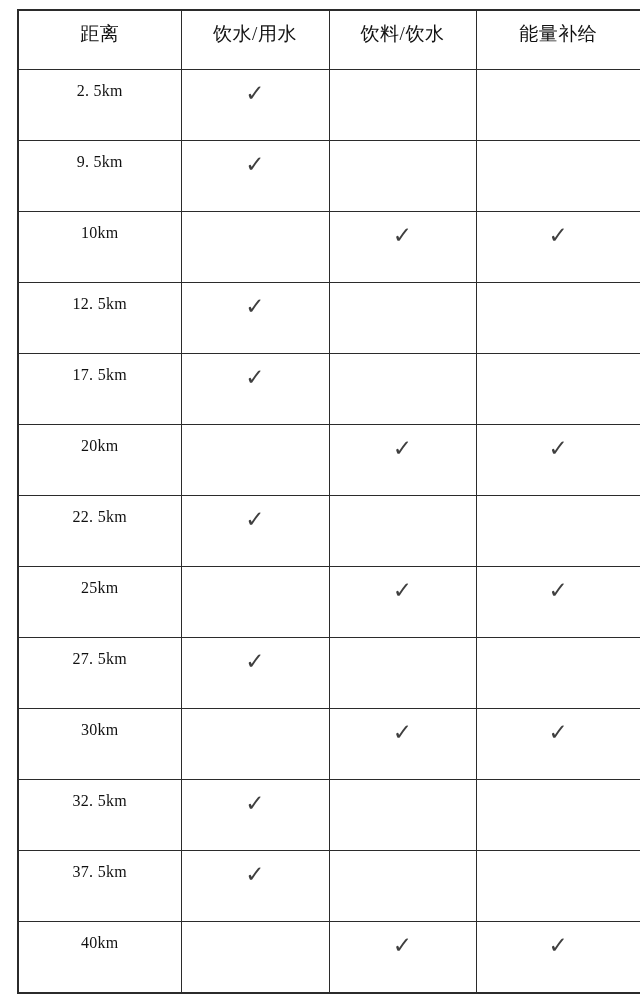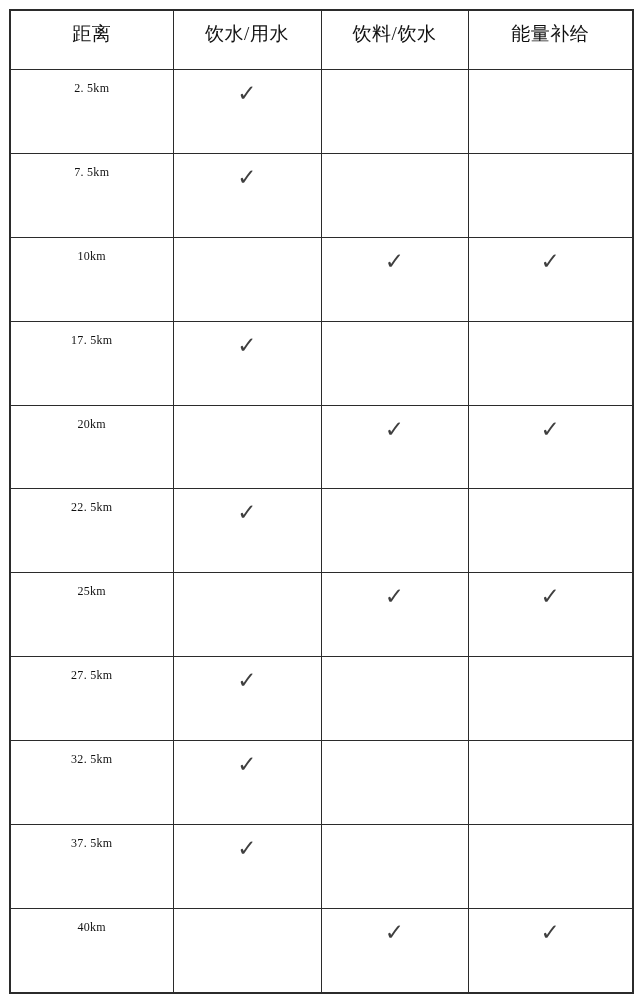--- a/index.html
+++ b/index.html
@@ -11,21 +11,21 @@
   body {
     width: 640px;
     height: 1003px;
     font-family: "Liberation Serif", "DejaVu Serif", serif;
     color: #111111;
     overflow: hidden;
   }
 
   #aid-table-wrap {
     position: absolute;
-    left: 9px;
+    left: 17px;
     top: 9px;
     width: 623px;
     height: 985px;
   }
 
   table.aid-table {
     border-collapse: collapse;
     table-layout: fixed;
     width: 623px;
     height: 985px;
@@ -53,21 +53,21 @@
     line-height: 1.15;
   }
 
   th .cell-inner {
     font-weight: normal;
     font-size: 19px;
     letter-spacing: 0.5px;
   }
 
   td.dist-cell .cell-inner {
-    font-size: 12px;
+    font-size: 16px;
     letter-spacing: 0.3px;
     white-space: pre;
   }
 
   td.mark-cell .cell-inner {
     font-family: "DejaVu Sans", sans-serif;
     font-size: 23px;
     font-weight: bold;
     color: #3f3f3f;
     padding-top: 10px;
@@ -114,21 +114,21 @@
           </td>
           <td class="mark-cell empty">
             <span class="cell-inner"></span>
           </td>
           <td class="mark-cell empty">
             <span class="cell-inner"></span>
           </td>
         </tr>
         <tr>
           <td class="dist-cell">
-            <span class="cell-inner">7. 5km</span>
+            <span class="cell-inner">9. 5km</span>
           </td>
           <td class="mark-cell">
             <span class="cell-inner">✓</span>
           </td>
           <td class="mark-cell empty">
             <span class="cell-inner"></span>
           </td>
           <td class="mark-cell empty">
             <span class="cell-inner"></span>
           </td>
@@ -142,20 +142,34 @@
           </td>
           <td class="mark-cell">
             <span class="cell-inner">✓</span>
           </td>
           <td class="mark-cell">
             <span class="cell-inner">✓</span>
           </td>
         </tr>
         <tr>
           <td class="dist-cell">
+            <span class="cell-inner">12. 5km</span>
+          </td>
+          <td class="mark-cell">
+            <span class="cell-inner">✓</span>
+          </td>
+          <td class="mark-cell empty">
+            <span class="cell-inner"></span>
+          </td>
+          <td class="mark-cell empty">
+            <span class="cell-inner"></span>
+          </td>
+        </tr>
+        <tr>
+          <td class="dist-cell">
             <span class="cell-inner">17. 5km</span>
           </td>
           <td class="mark-cell">
             <span class="cell-inner">✓</span>
           </td>
           <td class="mark-cell empty">
             <span class="cell-inner"></span>
           </td>
           <td class="mark-cell empty">
             <span class="cell-inner"></span>
@@ -208,20 +222,34 @@
             <span class="cell-inner">27. 5km</span>
           </td>
           <td class="mark-cell">
             <span class="cell-inner">✓</span>
           </td>
           <td class="mark-cell empty">
             <span class="cell-inner"></span>
           </td>
           <td class="mark-cell empty">
             <span class="cell-inner"></span>
+          </td>
+        </tr>
+        <tr>
+          <td class="dist-cell">
+            <span class="cell-inner">30km</span>
+          </td>
+          <td class="mark-cell empty">
+            <span class="cell-inner"></span>
+          </td>
+          <td class="mark-cell">
+            <span class="cell-inner">✓</span>
+          </td>
+          <td class="mark-cell">
+            <span class="cell-inner">✓</span>
           </td>
         </tr>
         <tr>
           <td class="dist-cell">
             <span class="cell-inner">32. 5km</span>
           </td>
           <td class="mark-cell">
             <span class="cell-inner">✓</span>
           </td>
           <td class="mark-cell empty">

